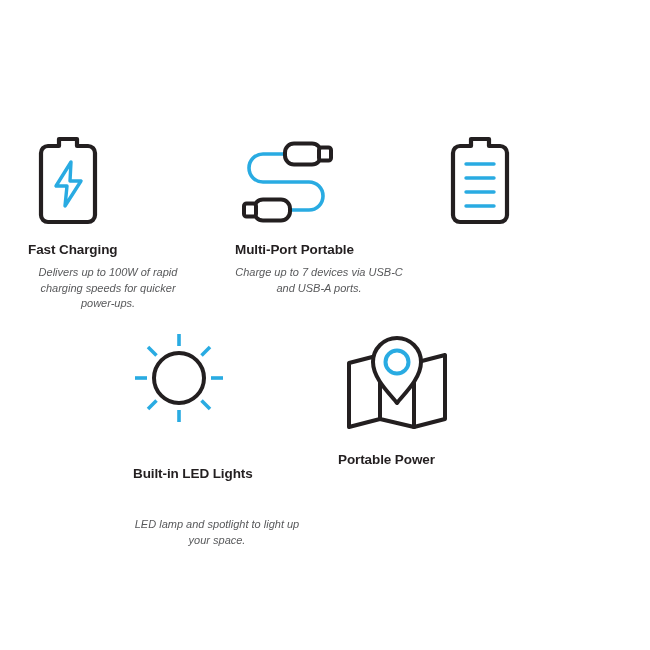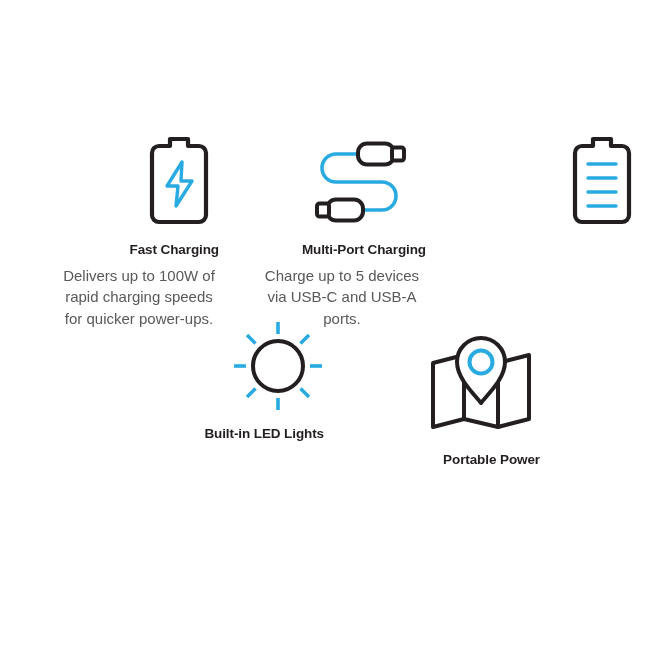--- a/index.html
+++ b/index.html
@@ -21,56 +21,56 @@
     width: 650px;
     height: 650px;
     background: #ffffff;
   }
 
   
   .feature {
     position: absolute;
     display: flex;
     flex-direction: column;
-    align-items: flex-end;
+    align-items: flex-start;
     text-align: center;
-    margin-left: 16px;
   }
 
   .icon-wrap {
     display: flex;
     align-items: flex-end;
     justify-content: center;
   }
 
   .feature-title {
     font-size: 13.5px;
     font-weight: bold;
     color: #231f20;
     letter-spacing: -0.1px;
     line-height: 1.2;
     margin: 0;
     white-space: nowrap;
   }
 
   .feature-desc {
-    font-size: 15px;
+    font-size: 11px;
     font-weight: normal;
     color: #58595b;
     line-height: 1.42;
     margin: 0;
+    font-style: italic;
   }
 
   
   #feat-fast-charging   { left: 28px;  top: 132px; width: 175px; }
   #feat-multi-port      { left: 235px; top: 132px; width: 175px; }
   #feat-high-capacity   { left: 440px; top: 132px; width: 186px; }
 
   
-  #feat-led-lights      { left: 133px; top: 320px; width: 175px; }
+  #feat-led-lights      { left: 133px; top: 332px; width: 175px; gap: 28px; }
   #feat-portable-power  { left: 338px; top: 338px; width: 186px; }
 
   #feat-fast-charging  .icon-wrap { height: 100px; }
   #feat-multi-port     .icon-wrap { height: 100px; }
   #feat-high-capacity  .icon-wrap { height: 100px; }
   #feat-led-lights     .icon-wrap { height: 92px; }
   #feat-portable-power .icon-wrap { height: 100px; }
 
   #feat-fast-charging  .feature-title { margin-top: 10px; }
   #feat-multi-port     .feature-title { margin-top: 10px; }
@@ -114,22 +114,22 @@
           <rect x="50" y="11.5" width="36" height="21" rx="9" fill="#ffffff" stroke="#231f20" stroke-width="4"></rect>
           <rect x="84" y="15.5" width="12" height="13" rx="2.5" fill="#ffffff" stroke="#231f20" stroke-width="4"></rect>
         </g>
 
         <g>
           <rect x="19" y="67.5" width="36" height="21" rx="9" fill="#ffffff" stroke="#231f20" stroke-width="4"></rect>
           <rect x="9" y="71.5" width="12" height="13" rx="2.5" fill="#ffffff" stroke="#231f20" stroke-width="4"></rect>
         </g>
       </svg>
     </div>
-    <div class="feature-title">Multi-Port Charging</div>
-    <div class="feature-desc">Charge up to 5 devices via USB-C and USB-A ports.</div>
+    <div class="feature-title">Multi-Port Portable</div>
+    <div class="feature-desc">Charge up to 7 devices via USB-C and USB-A ports.</div>
   </div>
 
   <div class="feature" id="feat-high-capacity">
     <div class="icon-wrap">
       <svg width="80" height="100" viewBox="0 0 80 100" aria-hidden="true">
         <path d="M31 7 h18 v7 h11 a7 7 0 0 1 7 7 v62 a7 7 0 0 1 -7 7 h-40 a7 7 0 0 1 -7 -7 v-62 a7 7 0 0 1 7 -7 h11 z" fill="#ffffff" stroke="#231f20" stroke-width="4.2" stroke-linejoin="round"></path>
         <g stroke="#29abe2" stroke-width="3.4" stroke-linecap="round">
           <line x1="26" y1="32" x2="54" y2="32"></line>
           <line x1="26" y1="46" x2="54" y2="46"></line>
           <line x1="26" y1="60" x2="54" y2="60"></line>
@@ -149,20 +149,21 @@
           <line x1="2" y1="46" x2="14" y2="46"></line>
           <line x1="78" y1="46" x2="90" y2="46"></line>
           <line x1="15" y1="15" x2="23.5" y2="23.5"></line>
           <line x1="68.5" y1="68.5" x2="77" y2="77"></line>
           <line x1="77" y1="15" x2="68.5" y2="23.5"></line>
           <line x1="23.5" y1="68.5" x2="15" y2="77"></line>
         </g>
       </svg>
     </div>
     <div class="feature-title">Built-in LED Lights</div>
+    <div class="feature-desc">LED lamp and spotlight to light up your space.</div>
   </div>
 
   <div class="feature" id="feat-portable-power">
     <div class="icon-wrap">
       <svg width="118" height="102" viewBox="0 0 118 102" aria-hidden="true">
 
         <path d="M11 27 L42 19 L42 83 L11 91 Z" fill="#ffffff" stroke="#231f20" stroke-width="4" stroke-linejoin="round"></path>
 
         <path d="M42 19 L76 27 L76 91 L42 83 Z" fill="#ffffff" stroke="#231f20" stroke-width="4" stroke-linejoin="round"></path>
 

